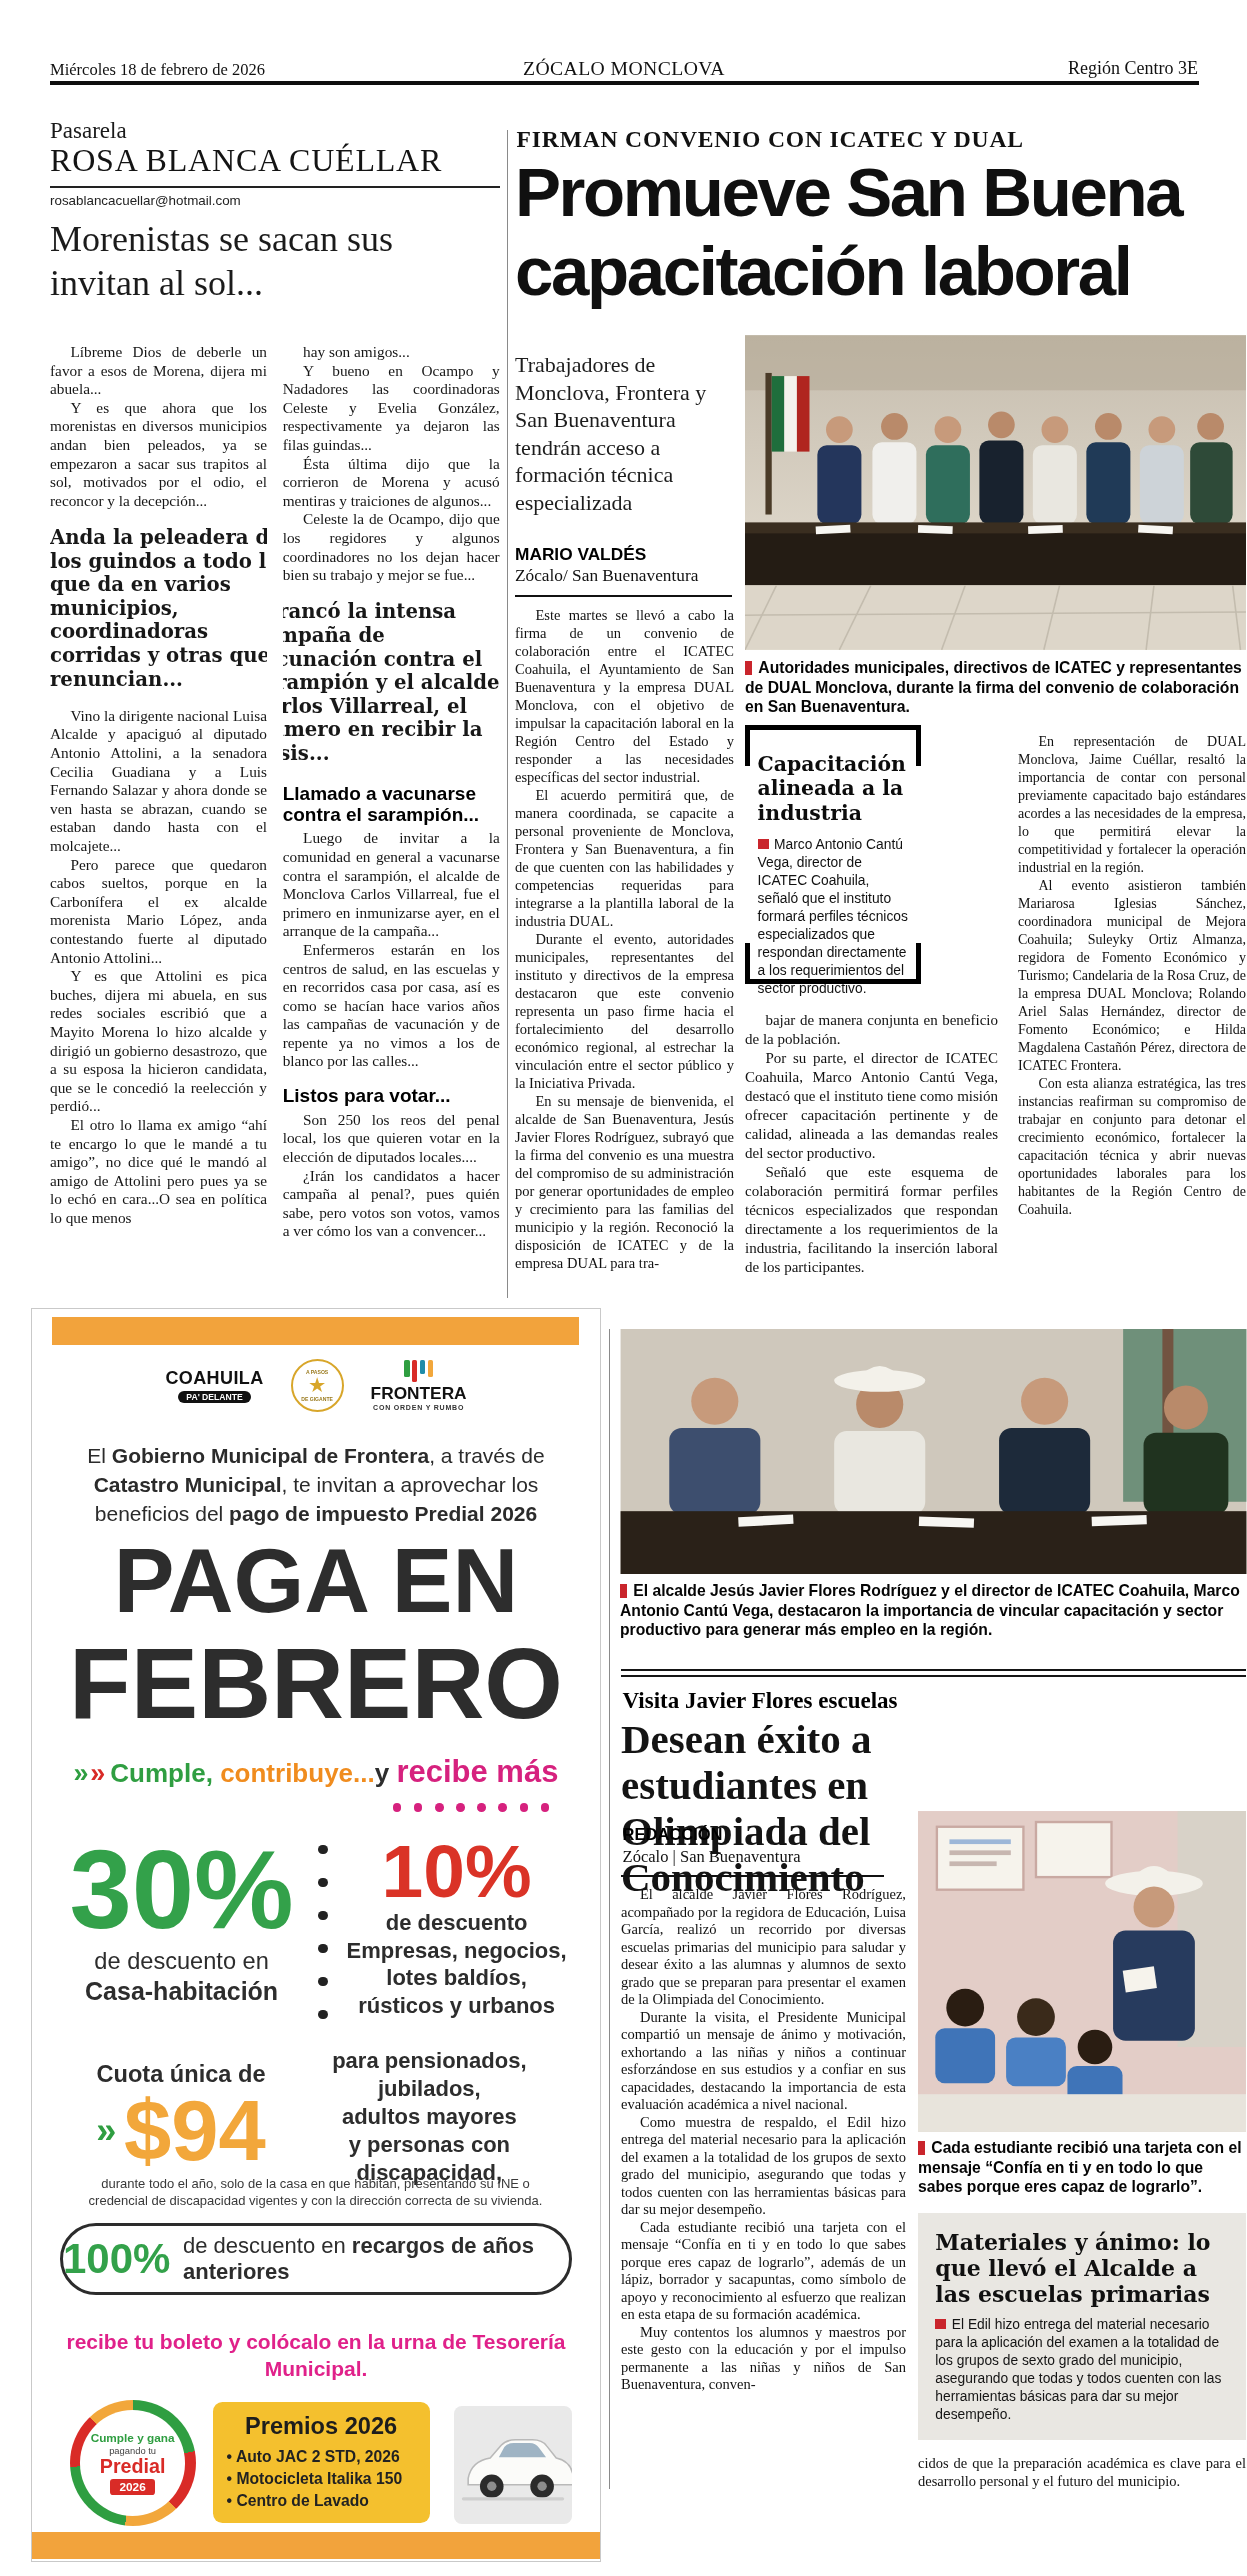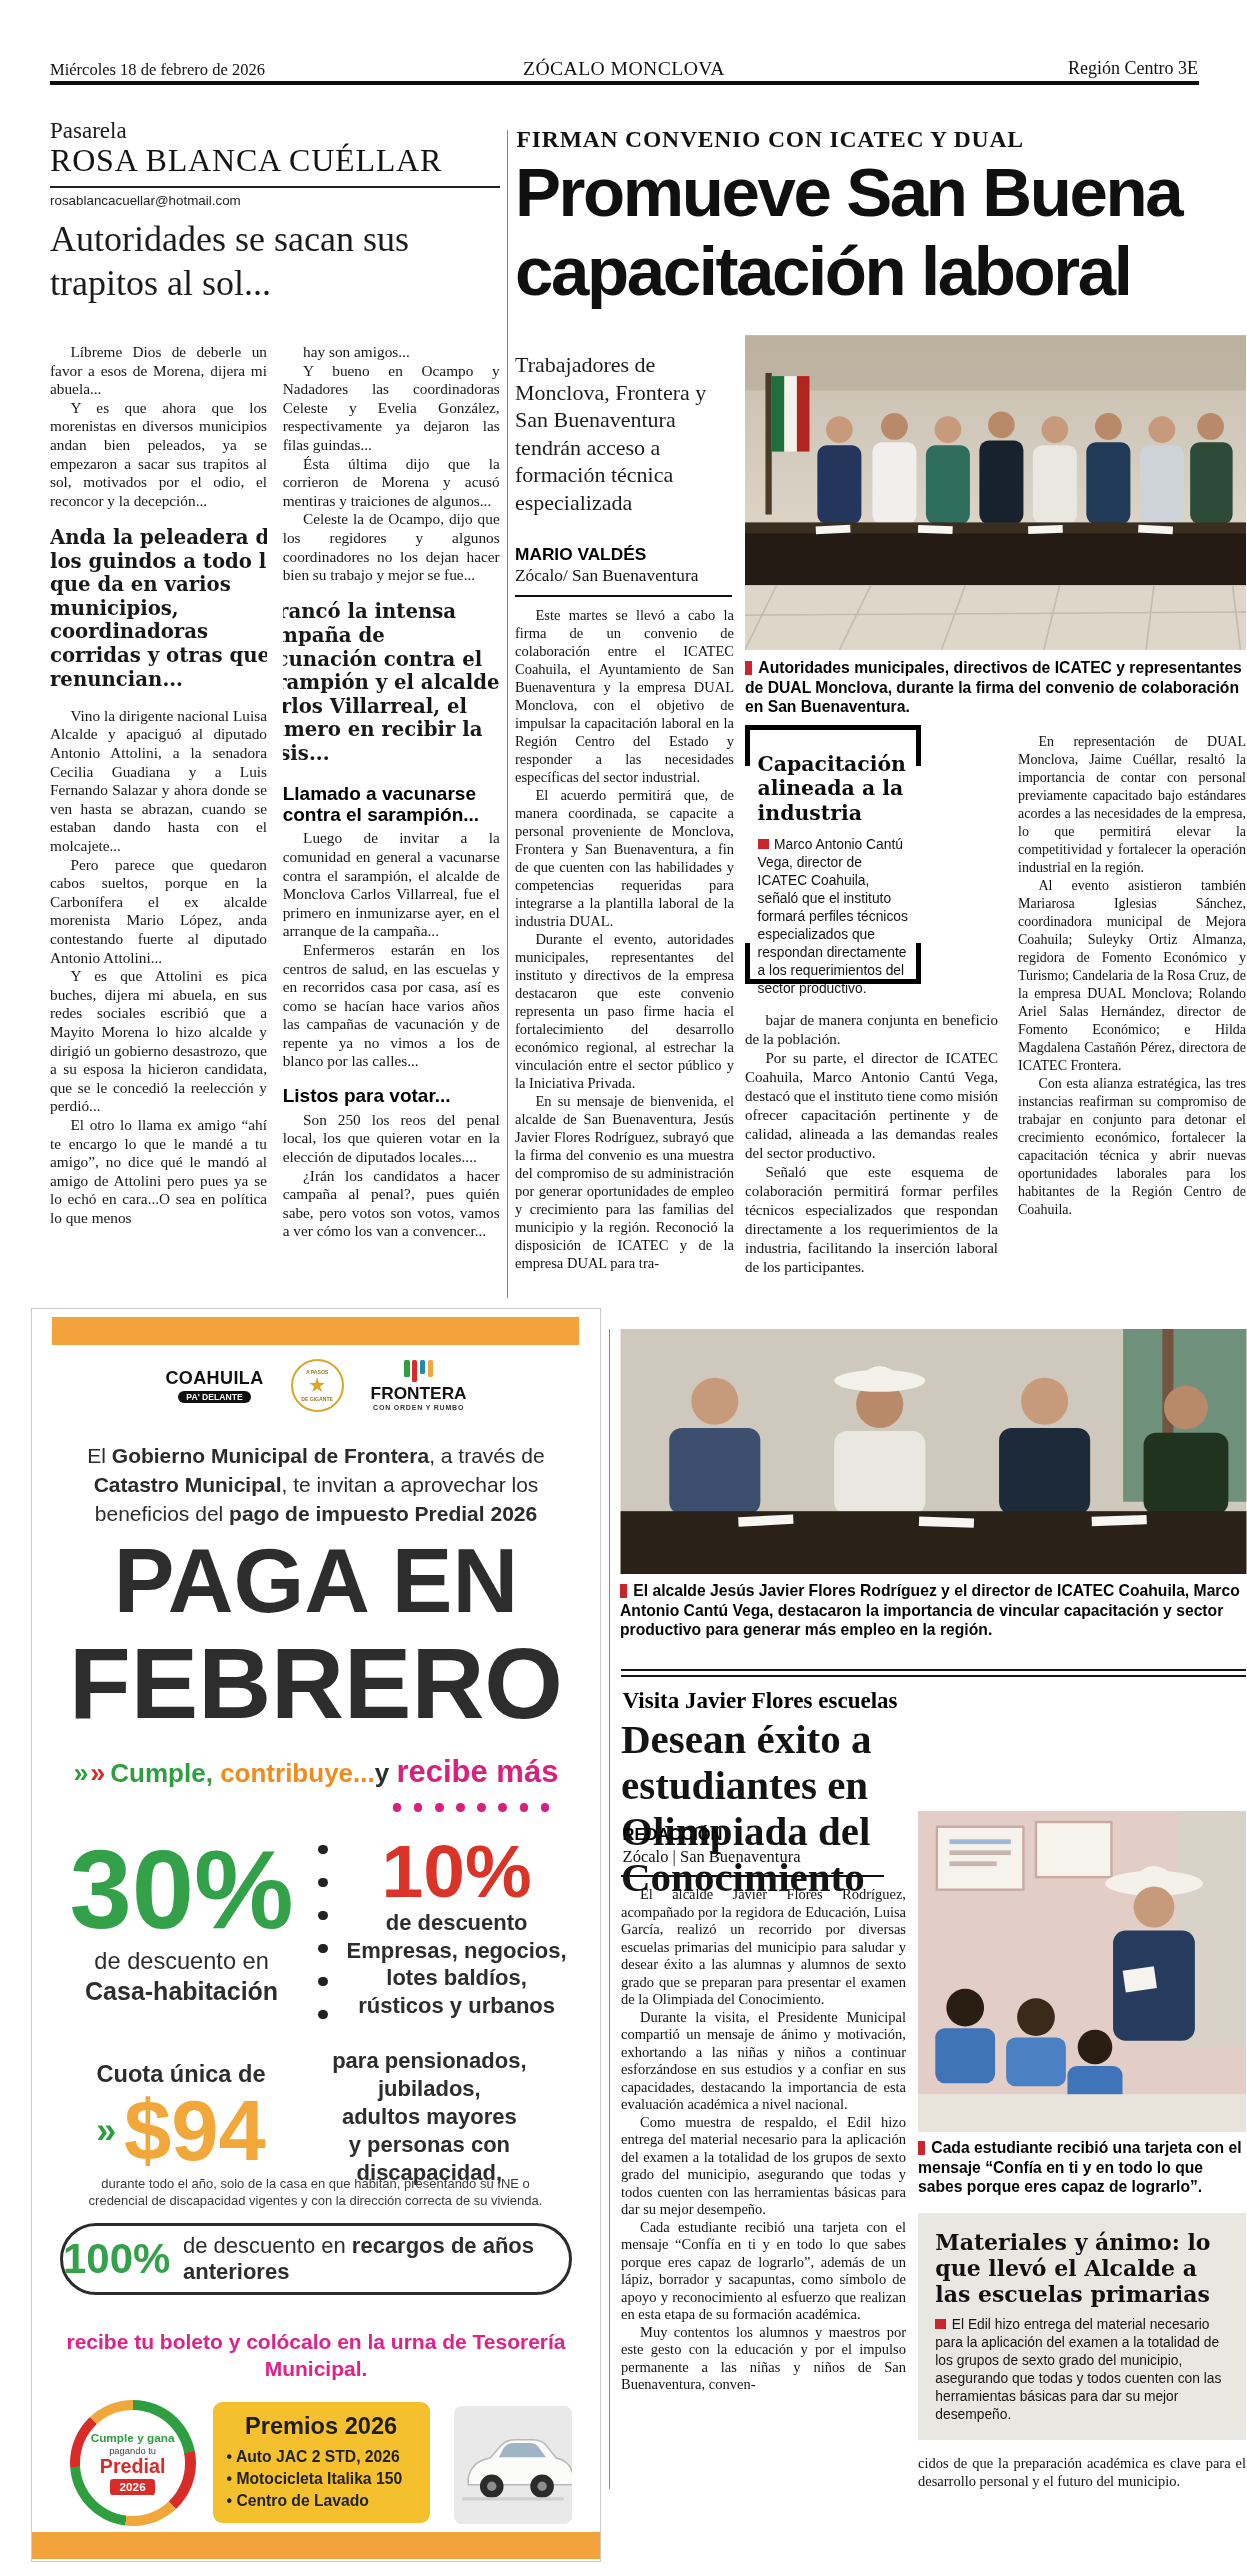--- a/index.html
+++ b/index.html
@@ -133,21 +133,21 @@
   <div class="abs m-rule"></div>
 
   <div class="abs vrule" style="left:507px;top:130px;height:1168px;"></div>
   <div class="abs vrule" style="left:609px;top:1329px;height:1160px;"></div>
 
   <div class="abs" style="left:50px;top:118px;width:450px;">
     <div class="abs pas-kicker" style="left:0;top:0;">Pasarela</div>
     <div class="abs pas-author" style="left:0;top:23.6px;">ROSA BLANCA CUÉLLAR</div>
     <div class="abs pas-hrule" style="left:0;top:68px;width:450px;"></div>
     <div class="abs pas-email" style="left:0;top:75px;">rosablancacuellar@hotmail.com</div>
-    <div class="abs pas-head" style="left:0;top:99px;width:450px;">Autoridades se sacan sus trapitos al sol...</div>
+    <div class="abs pas-head" style="left:0;top:99px;width:450px;">Morenistas se sacan sus invitan al sol...</div>
 
     <div class="abs lcols" style="left:0;top:225px;width:450px;height:950px;">
       <div class="lcol" style="height:950px;">
         <div>
             <p class="bp">Líbreme Dios de deberle un favor a esos de Morena, dijera mi abuela...</p>
             <p class="bp">Y es que ahora que los morenistas en diversos municipios andan bien peleados, ya se empezaron a sacar sus trapitos al sol, motivados por el odio, el reconcor y la decepción...</p>
           </div>
         <div class="pull q1">Anda la peleadera de los guindos a todo lo que da en varios municipios, coordinadoras corridas y otras que renuncian...</div>
         <div>
             <p class="bp">Vino la dirigente nacional Luisa Alcalde y apaciguó al diputado Antonio Attolini, a la senadora Cecilia Guadiana y a Luis Fernando Salazar y ahora donde se ven hasta se abrazan, cuando se estaban dando hasta con el molcajete...</p>

